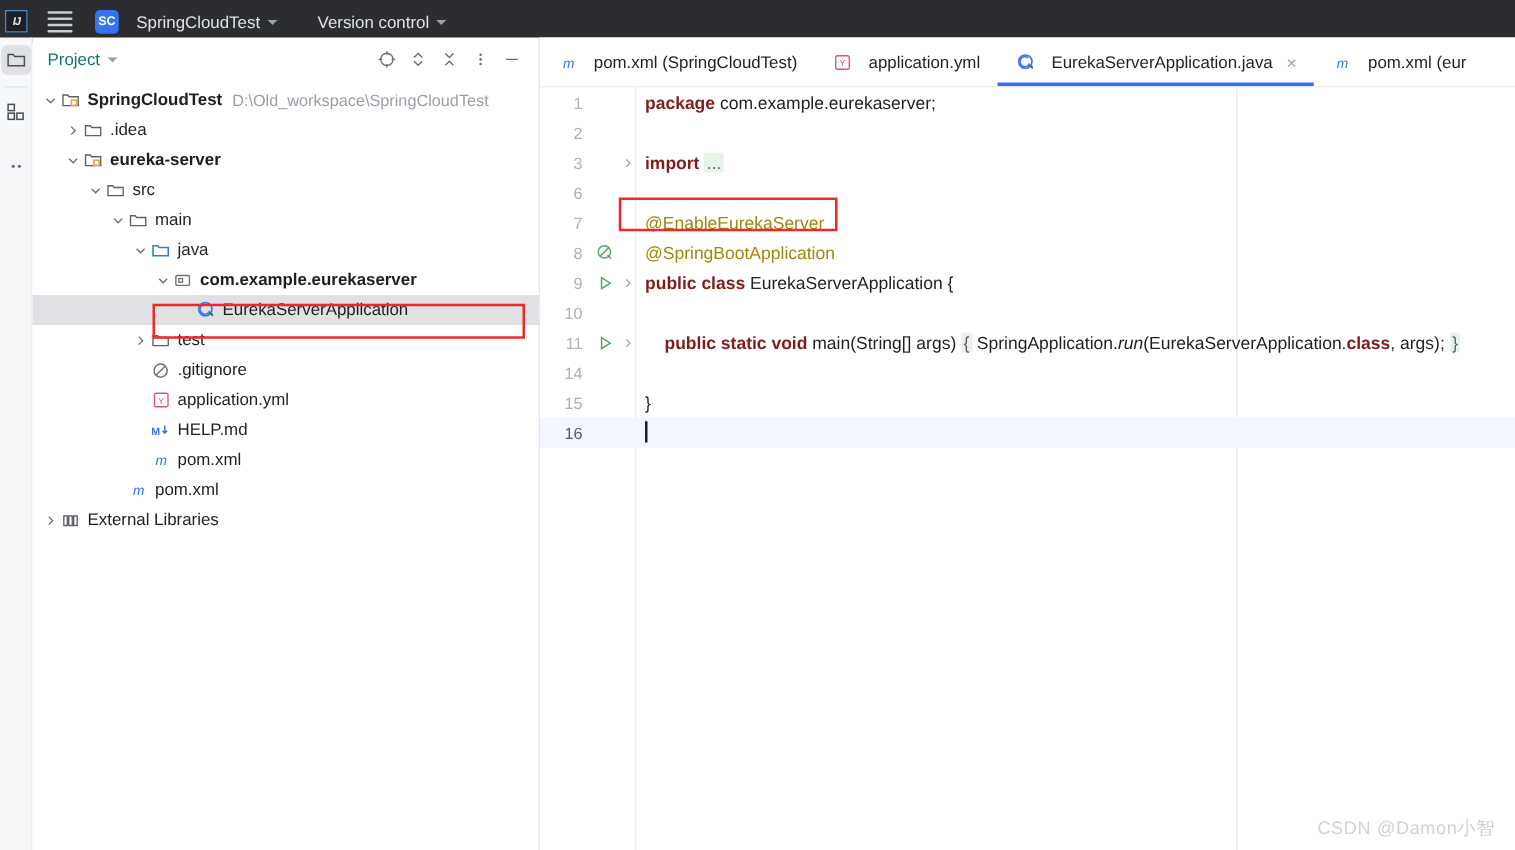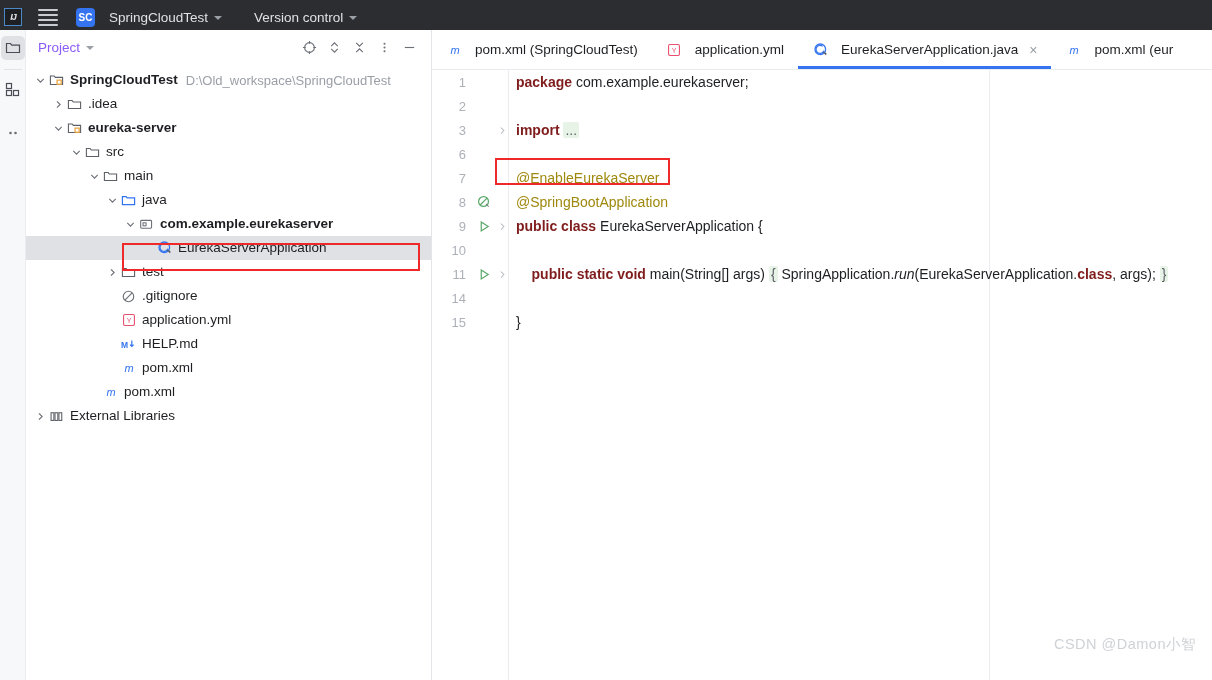--- a/index.html
+++ b/index.html
@@ -58,21 +58,21 @@
 
   
   .project-panel {
     position: absolute; left: 26px; top: 30px; width: 406px; height: 650px;
     background: #ffffff; border-right: 1px solid #e3e5e9;
   }
   .panel-head {
     height: 34px; display: flex; align-items: center; padding: 0 6px 0 12px;
     gap: 6px;
   }
-  .panel-title { font-size: 13.5px; color: #8b5cf6; }
+  .panel-title { font-size: 13.5px; color: #0f766e; }
   .panel-tools { margin-left: auto; display: flex; align-items: center; gap: 9px; padding-right: 8px; }
   .tool { width: 16px; height: 16px; cursor: pointer; display:flex; align-items:center; justify-content:center; }
 
   .tree { padding-top: 4px; font-size: 13.5px; color: #1e1f22; }
   .row {
     position: relative; height: 24px; display: flex; align-items: center;
     white-space: nowrap; cursor: default; padding-right: 6px;
   }
   .row.selected { background: #dfe1e5; }
   .arrow {
@@ -123,21 +123,21 @@
   }
   .caret {
     display: inline-block; width: 1.5px; height: 17px; background: #1e1f22;
     vertical-align: middle; position: relative; top: -1px;
   }
 
   
   .redbox { position: absolute; border: 2.5px solid #ef2929; pointer-events: none; }
 
   .watermark {
-    position: absolute; right: 16px; bottom: 26px; color: #cfd2d6;
+    position: absolute; right: 16px; bottom: 8px; color: #cfd2d6;
     font-size: 14.5px; letter-spacing: .5px;
   }
 </style>
 </head>
 <body>
 
 <div id="app">
 
   <div class="topbar">
     <div class="ij-logo">IJ</div>
@@ -528,20 +528,26 @@
           <span class="gicon"></span>
           <span class="gfold"></span>
           <span class="ctext"></span>
         </div>
         <div class="cl">
           <span class="gnum">15</span>
           <span class="gicon"></span>
           <span class="gfold"></span>
           <span class="ctext"><span>}</span></span>
         </div>
+        <div class="cl cur">
+          <span class="gnum">16</span>
+          <span class="gicon"></span>
+          <span class="gfold"></span>
+          <span class="ctext"><span class="caret"></span></span>
+        </div>
       </div>
   </div>
 
   <div id="annots">
       <div class="redbox" style="left: 122px; top: 243px; width: 298px; height: 28px; border-color: rgb(239, 41, 41);"></div>
       <div class="redbox" style="left: 495px; top: 158px; width: 175px; height: 27px; border-color: rgb(239, 41, 41);"></div>
     </div>
   <div class="watermark">CSDN @Damon小智</div>
 
 </div>

